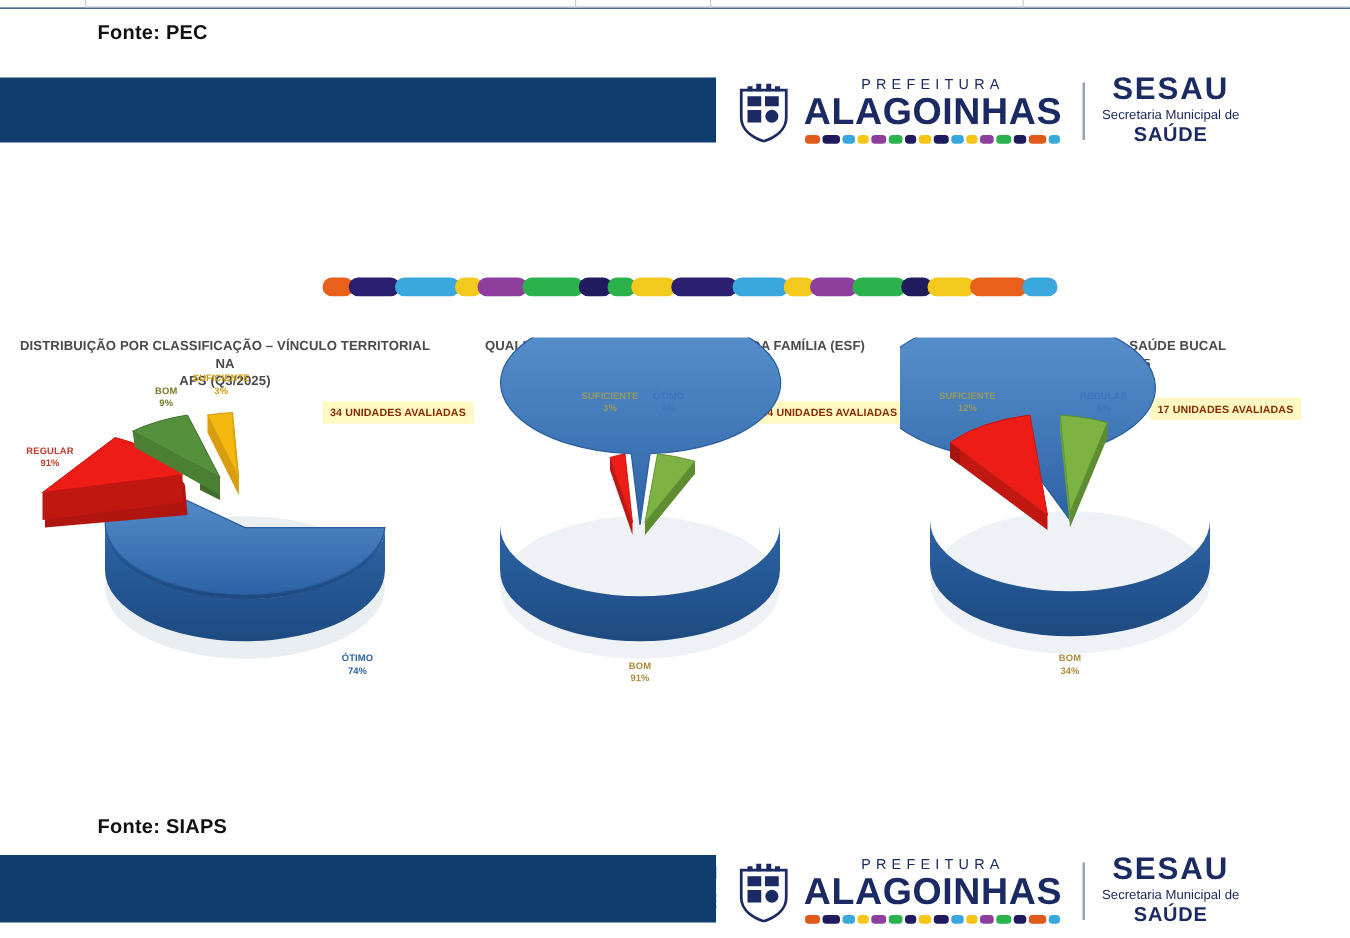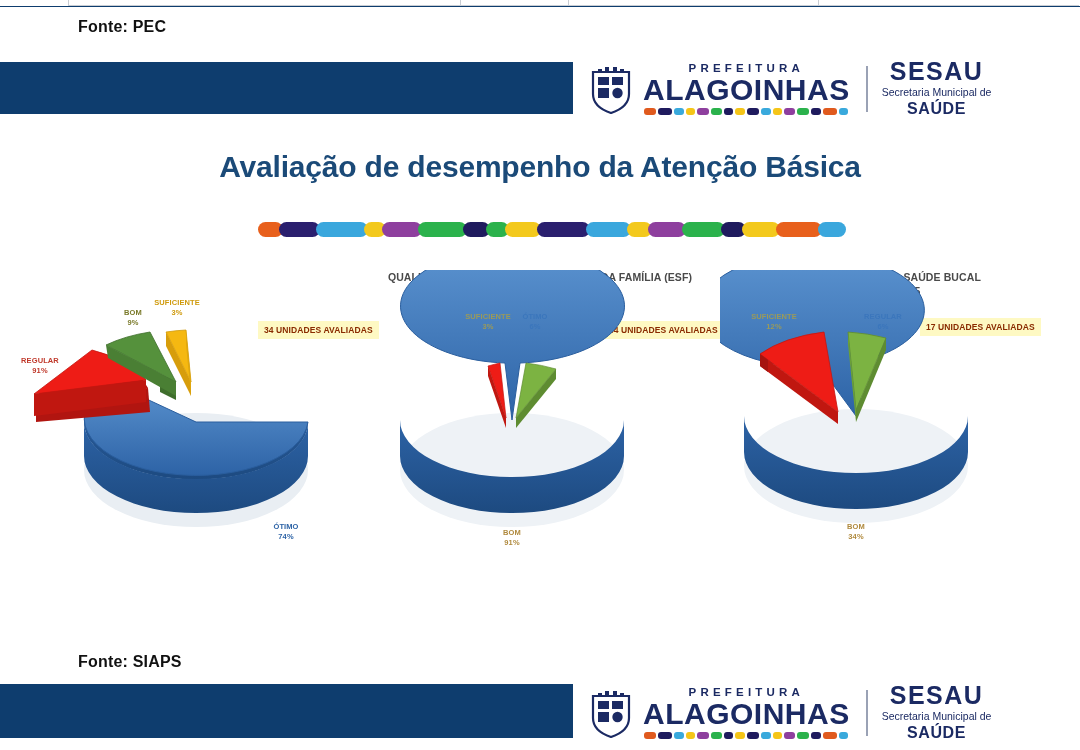--- a/index.html
+++ b/index.html
@@ -39,21 +39,21 @@
   .brand-top{left:573px;top:58px;width:507px;height:62px;}
   .brand-bottom{left:573px;top:680px;width:507px;height:66px;}
 
   .coat{
     width:44px;height:50px;flex:0 0 44px;margin-left:16px;position:relative;
   }
   .coat svg{display:block;}
 
   .brand-mid{margin-left:10px;display:flex;flex-direction:column;align-items:center;}
   .pref-word{
-    font-size:11.5px;font-weight:bold;letter-spacing:4.2px;color:#1b2a63;
+    font-size:11.5px;font-weight:normal;letter-spacing:4.2px;color:#1b2a63;
     line-height:1;margin-bottom:1px;
   }
   .alag-word{
     font-size:30px;font-weight:bold;letter-spacing:.5px;color:#1b2a63;
     line-height:1;
   }
   .dotbar{display:flex;align-items:center;margin-top:3px;height:7px;gap:2px;}
   .dotbar i{display:block;height:7px;border-radius:3px;}
 
   .divider-vert{
@@ -172,21 +172,20 @@
       <div class="sesau">SESAU</div>
       <div class="sesau-sub">
         <span>Secretaria Municipal de</span>
         <b>SAÚDE</b>
       </div>
     </div>
   </div>
 
   <div class="slide">
 
-    <div class="slide-title">Avaliação de desempenho da Atenção Básica</div>
 
     <div class="deco-bar">
         <i style="background: rgb(232, 96, 28); width: 26px;"></i>
         <i style="background: rgb(42, 31, 110); width: 44px;"></i>
         <i style="background: rgb(58, 167, 221); width: 54px;"></i>
         <i style="background: rgb(243, 201, 29); width: 24px;"></i>
         <i style="background: rgb(142, 63, 158); width: 42px;"></i>
         <i style="background: rgb(43, 178, 76); width: 52px;"></i>
         <i style="background: rgb(31, 27, 94); width: 28px;"></i>
         <i style="background: rgb(43, 178, 76); width: 24px;"></i>
@@ -198,20 +197,24 @@
         <i style="background: rgb(43, 178, 76); width: 46px;"></i>
         <i style="background: rgb(31, 27, 94); width: 26px;"></i>
         <i style="background: rgb(243, 201, 29); width: 40px;"></i>
         <i style="background: rgb(232, 96, 28); width: 48px;"></i>
         <i style="background: rgb(58, 167, 221); width: 30px;"></i>
       </div>
 
     <div class="charts">
 
       <div class="chart-col col-0">
+        <div class="chart-title">
+          <span>DISTRIBUIÇÃO POR CLASSIFICAÇÃO – VÍNCULO TERRITORIAL NA</span><br>
+          <span>APS (Q3/2025)</span>
+        </div>
 
         <div class="badge" style="left:258px;top:51px;">34 UNIDADES AVALIADAS</div>
 
         <div class="pie-wrap">
           <svg viewBox="0 0 360 300" width="360" height="300" aria-hidden="true">
             <defs>
               <linearGradient id="g1blue" x1="0" y1="0" x2="0" y2="1">
                 <stop offset="0%" stop-color="#5b93d0"></stop>
                   <stop offset="100%" stop-color="#2d63a6"></stop>
               </linearGradient>

